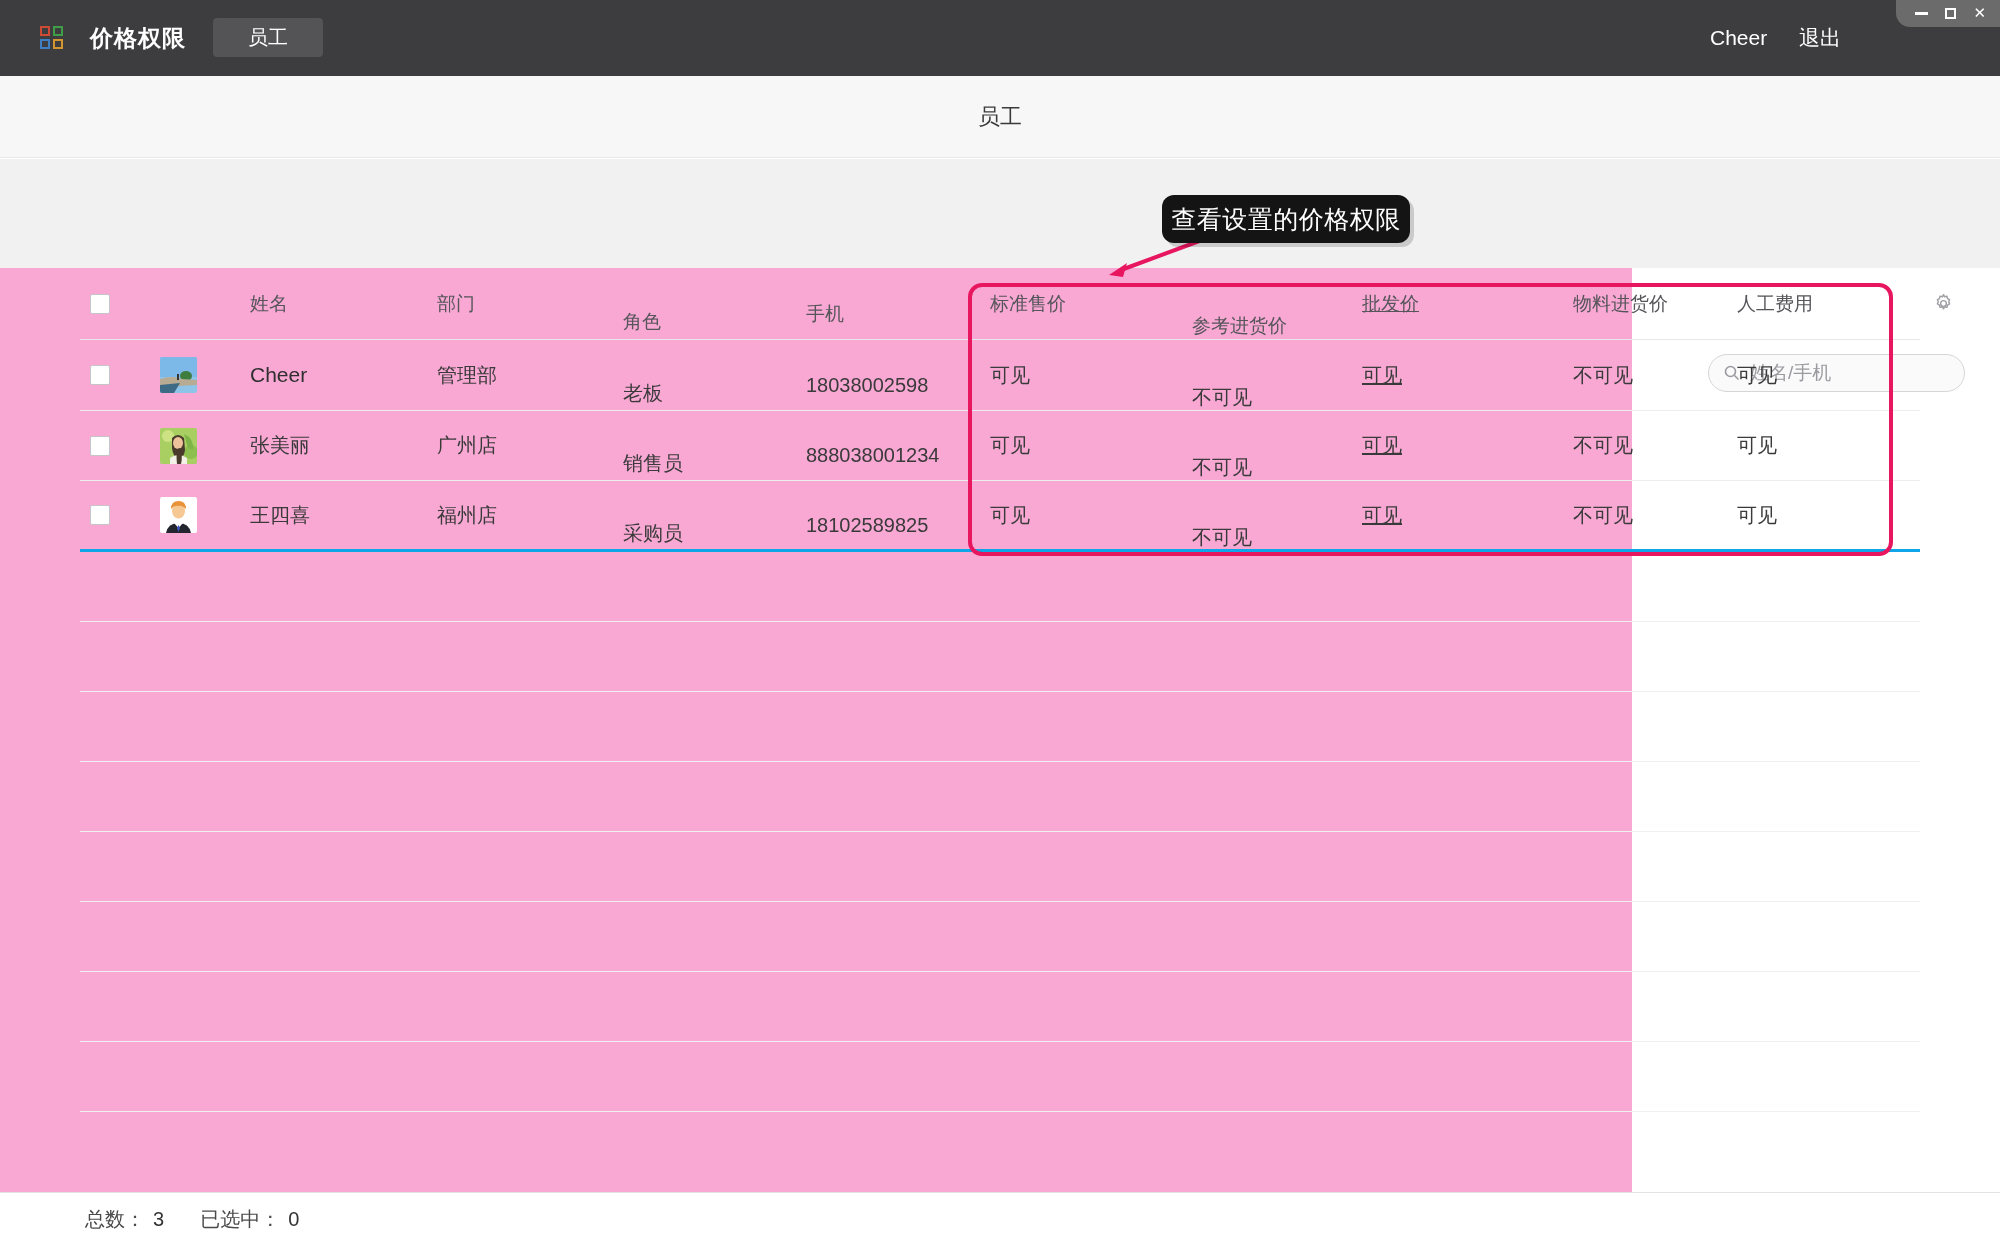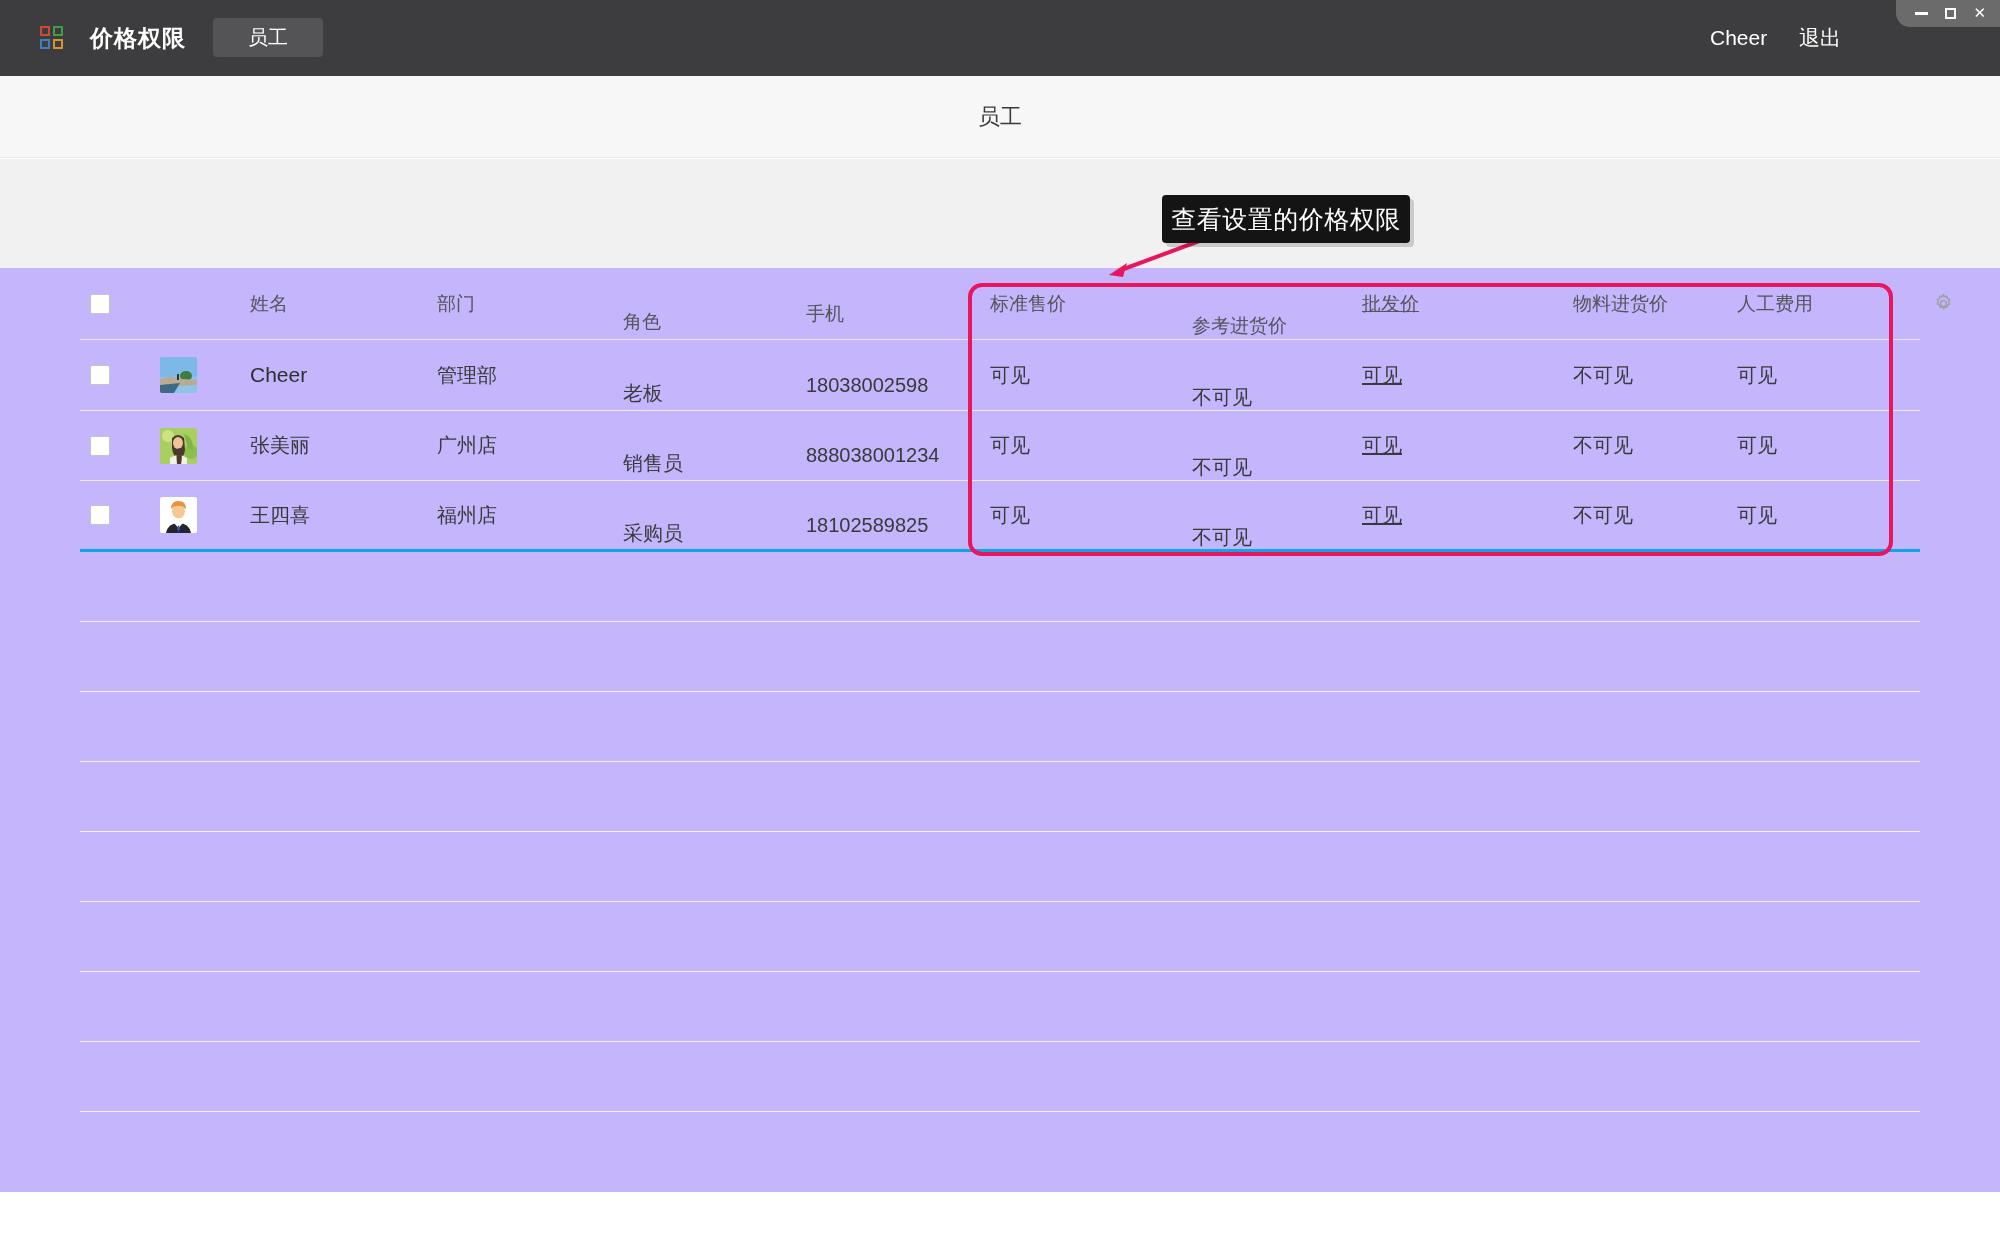--- a/index.html
+++ b/index.html
@@ -42,21 +42,21 @@
                  display:flex; align-items:center; justify-content:center; color:#5a5a5e; background:transparent; }
   .tool-label { font-size:21px; color:#3c3c3c; }
   .chev { margin-left:2px; }
   .search-box { position:absolute; left:1708px; top:195px; width:257px; height:38px; border:1px solid #d6d6da;
                 border-radius:19px; background:#fafafa; display:flex; align-items:center; padding:0 14px; gap:9px; }
   .search-box input { border:none; outline:none; background:transparent; font-size:19px; color:#3a3a3a;
                       width:100%; font-family:"Liberation Sans","DejaVu Sans",sans-serif; }
   .search-box input::placeholder { color:#9a9aa0; }
 
   
-  .table-area { position:absolute; left:0; top:268px; width:2000px; height:924px; background:#c4b5fd; }
+  .table-area { position:absolute; left:0; top:268px; width:1632px; height:924px; background:#f9a8d4; }
   .trow { position:absolute; left:80px; width:1840px; }
   .thead { top:0; height:72px; border-bottom:1px solid #e8e8eb; }
   .r1 { top:72px; height:71px; border-bottom:1px solid #ededf0; }
   .r2 { top:143px; height:70px; border-bottom:1px solid #ededf0; }
   .r3 { top:213px; height:71px; border-bottom:3px solid #0ea5e9; }
   .empty { border-bottom:1px solid #f0f0f2; height:70px; }
   .cell { position:absolute; top:0; bottom:0; display:flex; align-items:center; font-size:20px; color:#3a3a3a; white-space:nowrap; }
   .hcell { font-size:19px; color:#55555a; }
   .c-check { left:10px; }
   .c-avatar { left:80px; }
@@ -77,21 +77,21 @@
   
   .statusbar { position:absolute; left:0; top:1192px; width:2000px; height:54px; background:#fff;
                border-top:1px solid #e3e3e6; display:flex; align-items:center; padding-left:85px; gap:8px; }
   .statusbar .lbl { font-size:20px; color:#4a4a4a; }
   .statusbar .num { font-size:20px; color:#333; margin-right:28px; }
 
   
   .hl-box { position:absolute; left:968px; top:283px; width:925px; height:273px;
             border:4px solid #e8155f; border-radius:14px; pointer-events:none; }
   .anno-tooltip { position:absolute; left:1162px; top:195px; width:248px; height:48px; background:#141414;
-                  border-radius:4px; color:#fff; font-size:25px; display:flex; align-items:center; justify-content:center;
+                  border-radius:12px; color:#fff; font-size:25px; display:flex; align-items:center; justify-content:center;
                   box-shadow:4px 4px 0 rgba(0,0,0,0.16); letter-spacing:0.5px; }
   .anno-arrow { position:absolute; left:1095px; top:225px; width:140px; height:62px; pointer-events:none; }
 </style>
 </head>
 <body>
 
 <div class="app">
 
   <div class="titlebar">
     <span class="app-icon">
@@ -264,20 +264,26 @@
     <div class="trow empty" style="top:284px"></div>
     <div class="trow empty" style="top:354px"></div>
     <div class="trow empty" style="top:424px"></div>
     <div class="trow empty" style="top:494px"></div>
     <div class="trow empty" style="top:564px"></div>
     <div class="trow empty" style="top:634px"></div>
     <div class="trow empty" style="top:704px"></div>
     <div class="trow empty" style="top:774px"></div>
   </div>
 
+  <div class="statusbar">
+    <span class="lbl">总数：</span>
+    <span class="num">3</span>
+    <span class="lbl">已选中：</span>
+    <span class="num">0</span>
+  </div>
 
   <div class="hl-box"></div>
   <svg class="anno-arrow" viewBox="0 0 140 62">
     <line x1="126" y1="8" x2="26" y2="45" stroke="#e8155f" stroke-width="4"></line>
     <polygon points="14,50 32,38 28,52" fill="#e8155f"></polygon>
   </svg>
   <div class="anno-tooltip">查看设置的价格权限</div>
 
 </div>
 

